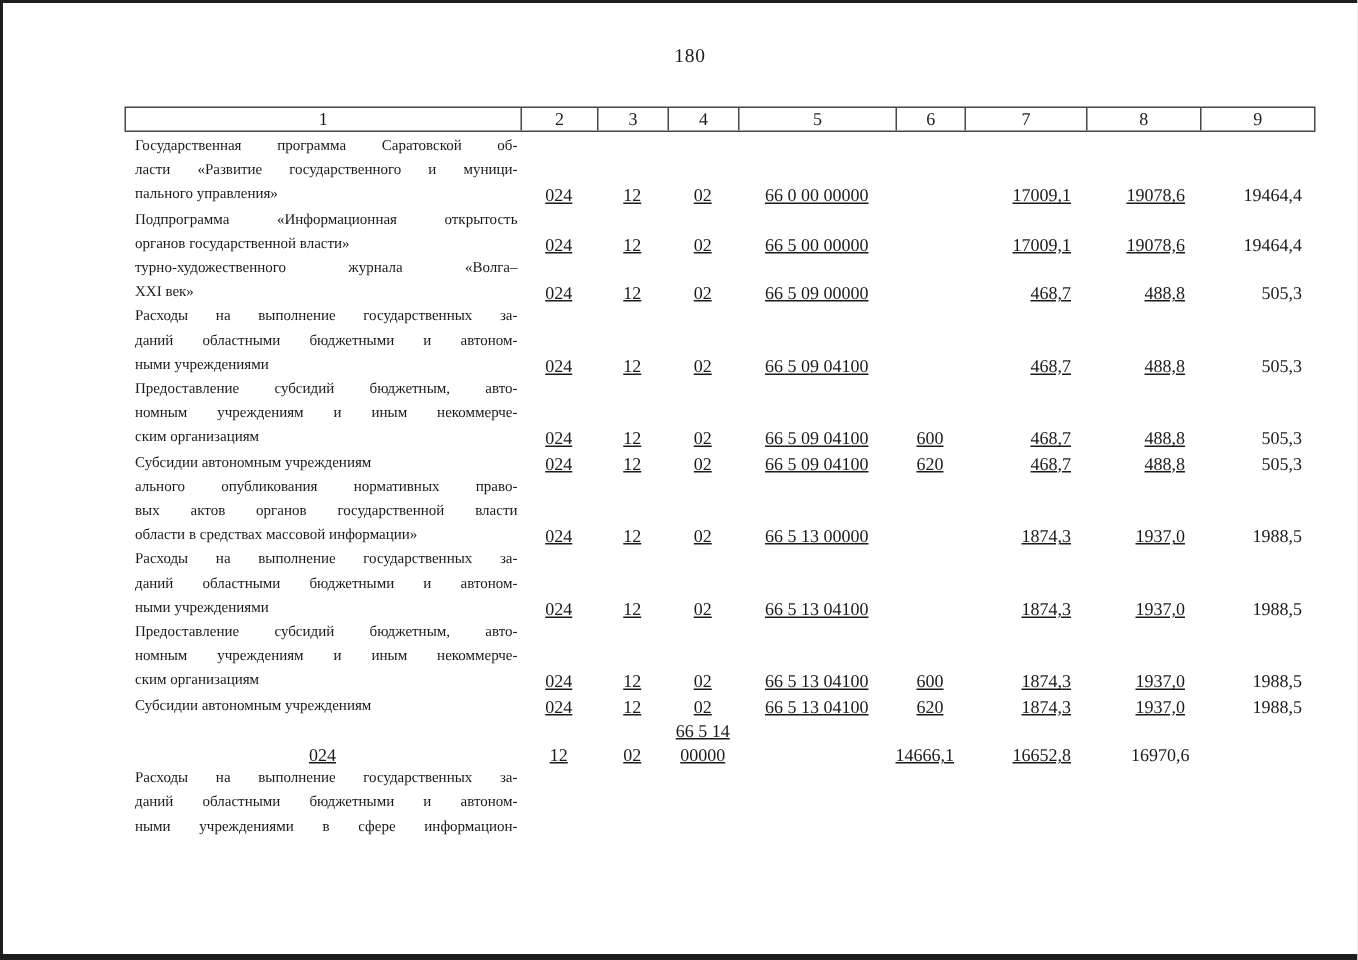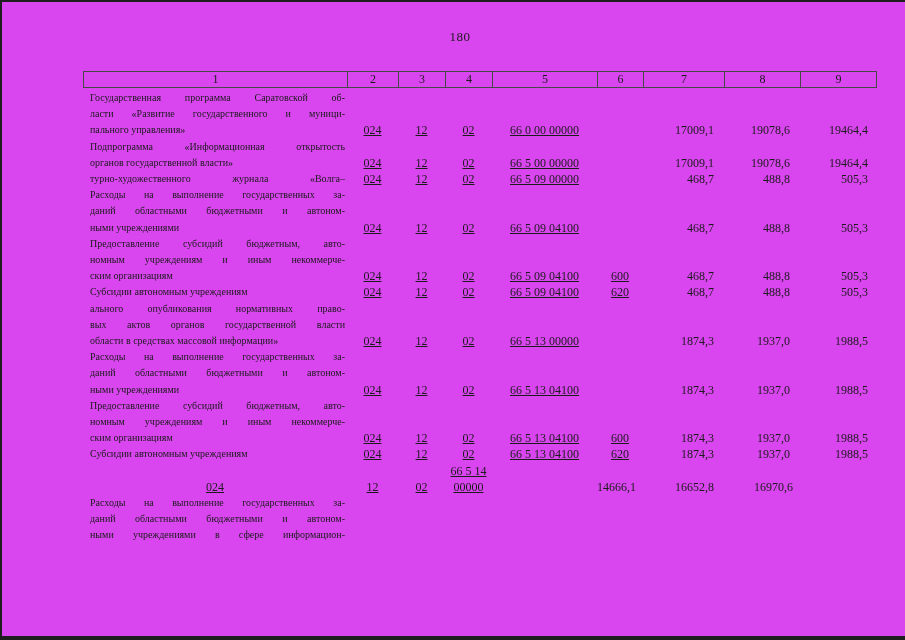--- a/index.html
+++ b/index.html
@@ -1,21 +1,21 @@
 <!DOCTYPE html>
 <html><head>
 <meta charset="utf-8">
 <style>
   * { margin: 0; padding: 0; box-sizing: border-box; }
   html, body { background: #e8e8e8; }
   .page {
     position: relative;
     width: 905px;
     height: 640px;
-    background: #d946ef;
+    background: #ffffff;
     font-family: "Liberation Serif", "DejaVu Serif", serif;
     color: #1b1b1b;
     border-top: 2px solid #1e1e1e;
     border-left: 2px solid #1e1e1e;
     border-bottom: 4px solid #1e1e1e;
     overflow: hidden;
   }
   .page-number {
     position: absolute;
     top: 27px;
@@ -46,21 +46,21 @@
   }
   .hcell:last-child { border-right: none; }
   .table-body { margin-top: 2px; }
   .trow { display: grid; grid-template-columns: 264px 51px 47px 47px 105px 46px 81px 76px 75px; }
   .cell { font-size: 12px; line-height: 16.2px; }
   .name-cell { padding-left: 7px; padding-right: 2px; }
   .line { font-size: 10px; line-height: 16.2px; }
   .just { text-align: justify; text-align-last: justify; }
   .c-center { text-align: center; align-self: end; text-decoration: underline; }
   .c-right { text-align: right; align-self: end; }
-  .pad-r10 { padding-right: 10px; }
+  .pad-r10 { padding-right: 10px; text-decoration: underline; }
   .pad-r7 { padding-right: 7px; }
 </style>
 </head>
 <body>
 
 <div class="page">
   <div class="page-number">180</div>
   <div class="budget-table">
     <div class="grid-row header-row">
         <div class="hcell">1</div>
@@ -99,20 +99,21 @@
           <div class="cell c-center">02</div>
           <div class="cell c-center">66 5 00 00000</div>
           <div class="cell c-center"></div>
           <div class="cell c-right pad-r10">17009,1</div>
           <div class="cell c-right pad-r10">19078,6</div>
           <div class="cell c-right pad-r7">19464,4</div>
         </div>
         <div class="trow">
           <div class="cell name-cell">
             <div class="line just">турно-художественного журнала «Волга–</div>
+            <div class="line">XXI век»</div>
           </div>
           <div class="cell c-center">024</div>
           <div class="cell c-center">12</div>
           <div class="cell c-center">02</div>
           <div class="cell c-center">66 5 09 00000</div>
           <div class="cell c-center"></div>
           <div class="cell c-right pad-r10">468,7</div>
           <div class="cell c-right pad-r10">488,8</div>
           <div class="cell c-right pad-r7">505,3</div>
         </div>

